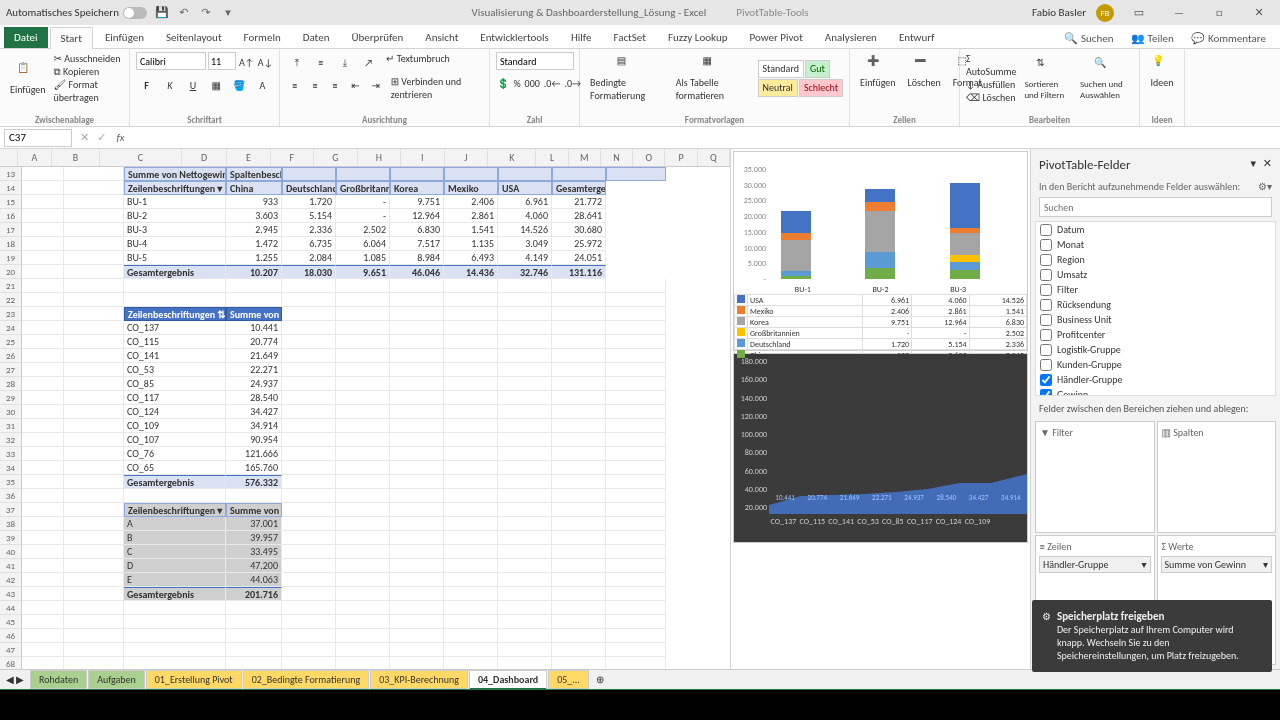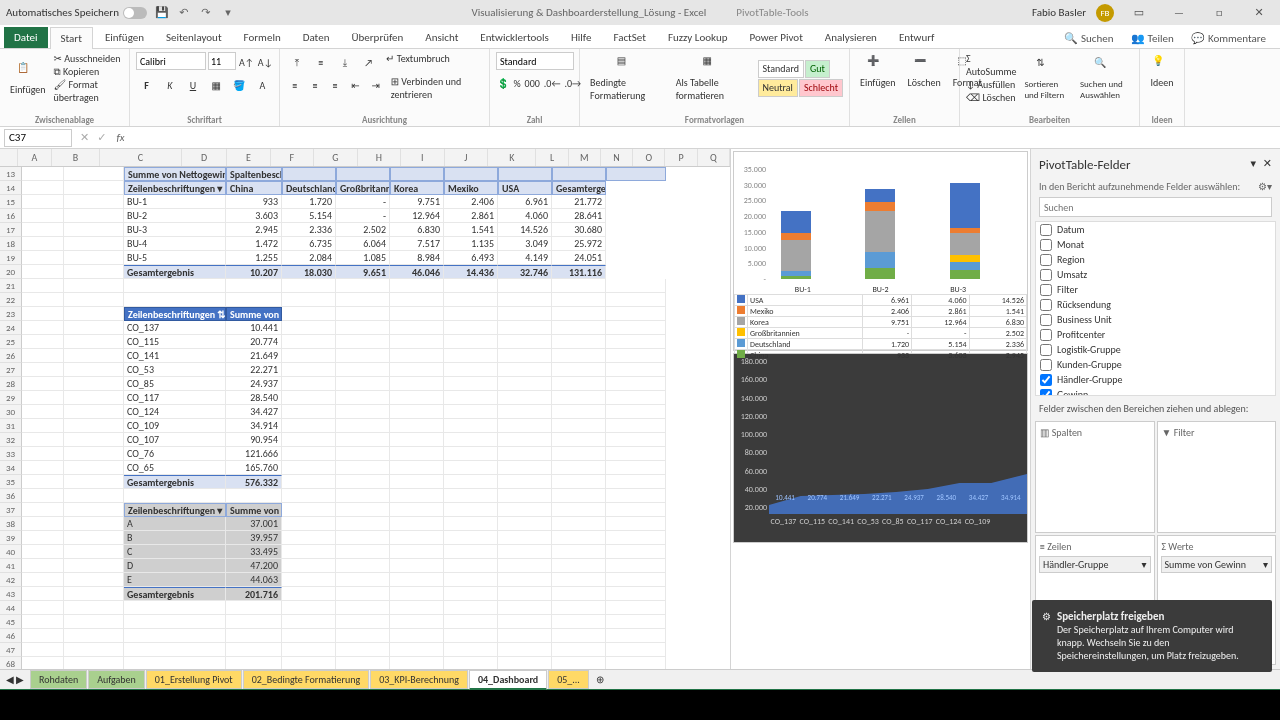--- a/index.html
+++ b/index.html
@@ -1012,24 +1012,24 @@
           <span>Händler-Gruppe</span>
         </div>
         <div class="fld">
           <input type="checkbox" checked="" style="">
           <span>Gewinn</span>
         </div>
       </div>
     <div style="padding:6px 8px 2px;font-size:10px;color:#555">Felder zwischen den Bereichen ziehen und ablegen:</div>
     <div class="areas">
       <div class="area">
+          <div class="albl">▼ <span>Filter</span></div>
+        </div>
+      <div class="area">
           <div class="albl">▥ <span>Spalten</span></div>
-        </div>
-      <div class="area">
-          <div class="albl">▼ <span>Filter</span></div>
         </div>
       <div class="area">
           <div class="albl">≡ <span>Zeilen</span></div>
           <div class="fielditem">
             <span>Händler-Gruppe</span>
             <span>▾</span>
           </div>
         </div>
       <div class="area">
           <div class="albl">Σ <span>Werte</span></div>

